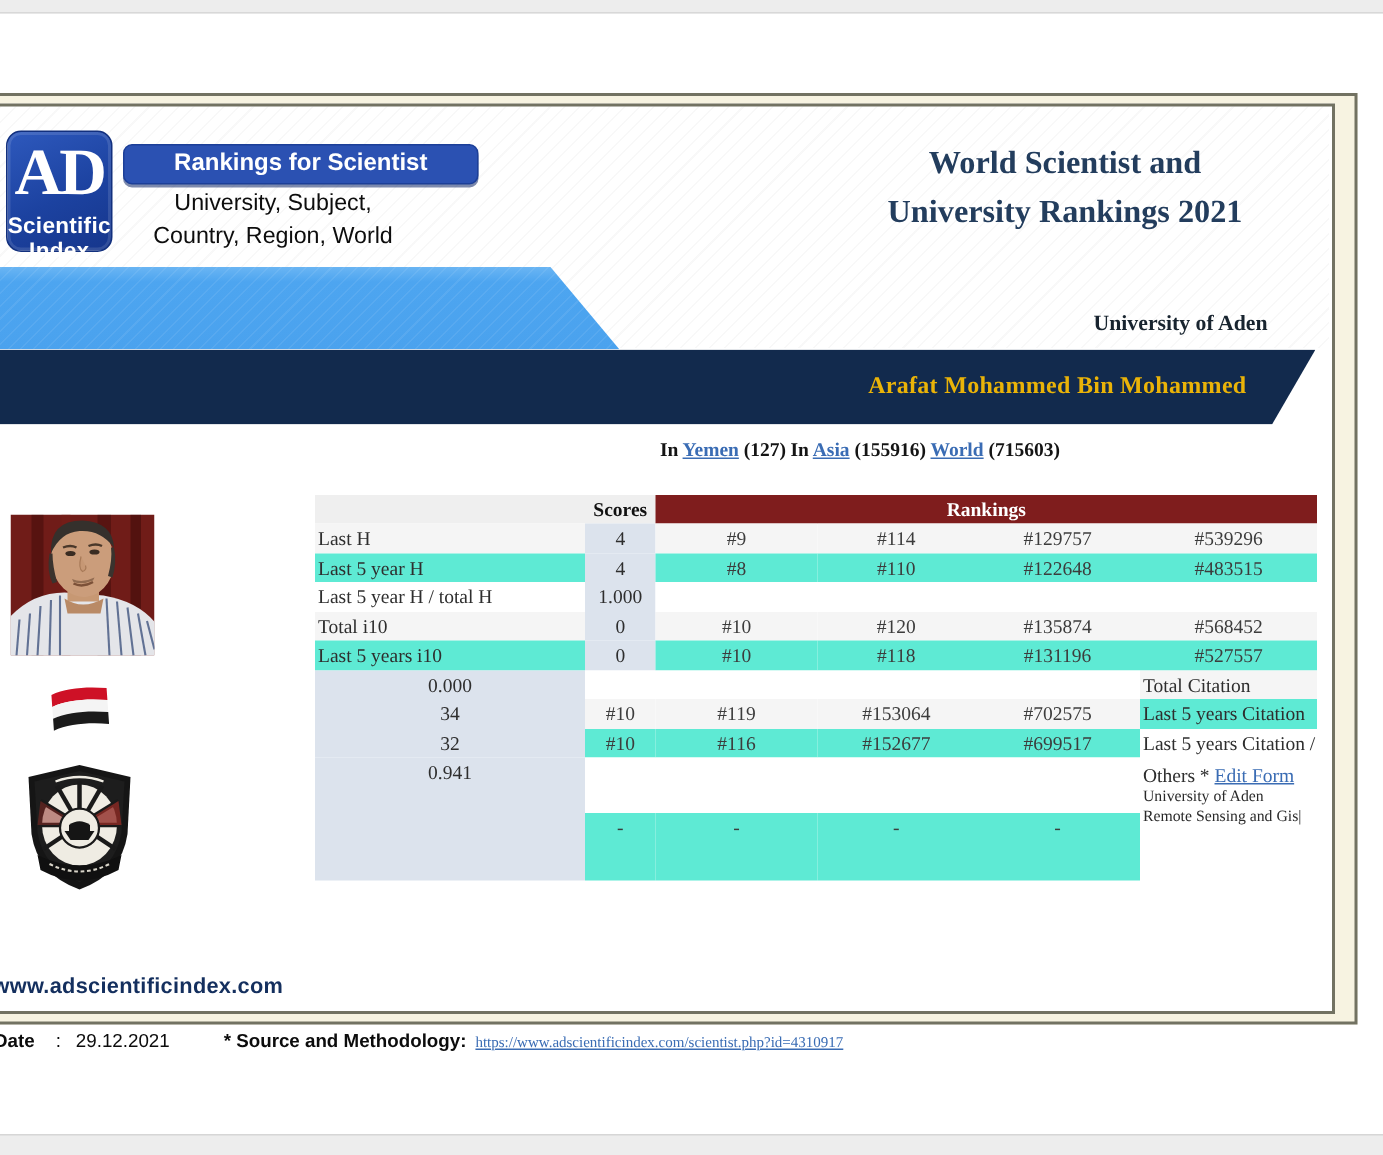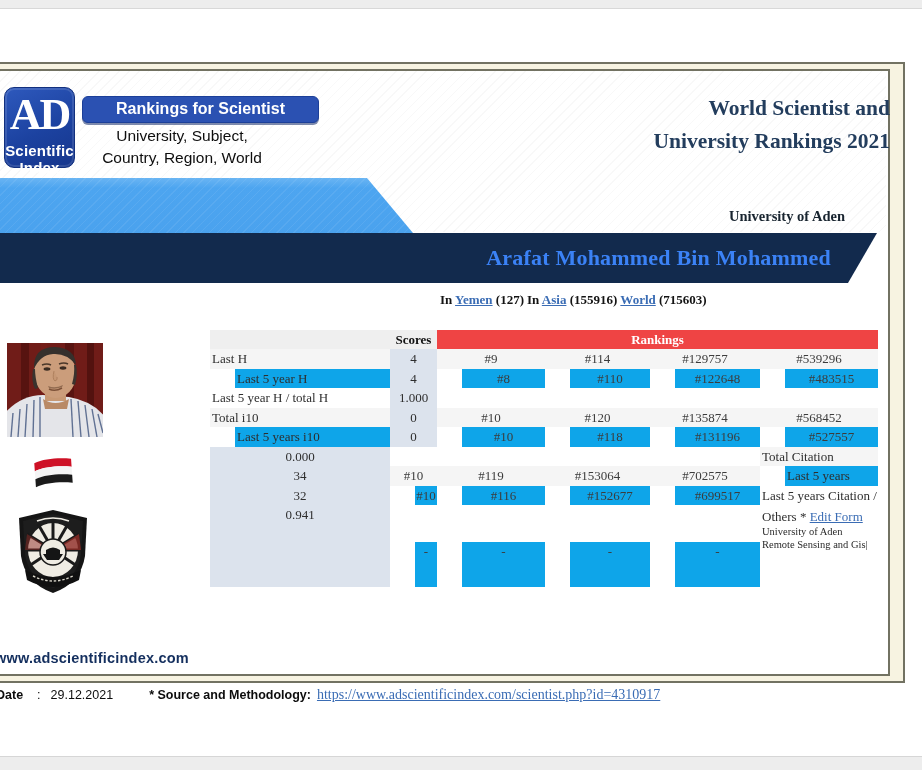--- a/index.html
+++ b/index.html
@@ -26,35 +26,35 @@
   .logo-ad { font-family:"Liberation Serif",serif; font-weight:bold; font-size:44px; line-height:54px; color:#fff; letter-spacing:-2px; }
   .logo-sub { font-family:"Liberation Sans",sans-serif; font-weight:bold; font-size:15px; color:#fff; letter-spacing:0.2px; }
 
   .brand-banner { left:82px; top:96px; width:237px; height:27px; background:#2b51b2;
     border:1px solid #1c3f98; border-radius:6px; box-shadow:0 2px 0 rgba(18,42,105,0.55);
     color:#fff; font-family:"Liberation Sans",sans-serif; font-weight:bold; font-size:16px;
     text-align:center; line-height:24px; }
   .brand-tagline { left:72px; top:125px; width:220px; text-align:center;
     font-family:"Liberation Sans",sans-serif; font-weight:normal; font-size:15.5px; line-height:21.5px; color:#0d0d0d; }
 
-  .main-title { left:530px; top:92px; width:360px; text-align:right;
+  .main-title { left:530px; top:92px; width:360px; text-align:center;
     font-weight:bold; font-size:21.5px; line-height:33px; color:#233d5d; }
 
   
   .blue-banner { left:0; top:178px; width:413px; height:55px;
     background:linear-gradient(#6ab5f3 0%, #4da5f0 18%, #4aa2ee 100%);
     clip-path:polygon(0 0, 367px 0, 413px 55px, 0 55px); }
   .blue-banner::after { content:""; position:absolute; inset:0;
     background:repeating-linear-gradient(135deg, rgba(255,255,255,0.07) 0 1px, transparent 1px 6px); }
   .univ-name { left:560px; top:208px; width:285px; text-align:right;
     font-weight:bold; font-size:14.5px; color:#18242f; }
   .navy-banner { left:0; top:233px; width:877px; height:50px; background:#122a4d;
     clip-path:polygon(0 0, 877px 0, 848px 50px, 0 50px); }
   .navy-banner .name { position:absolute; right:46px; top:0; width:800px; text-align:right;
-    color:#3b82f6; font-weight:bold; font-size:22px; line-height:49px; letter-spacing:0.2px; }
+    color:#eab308; font-weight:bold; font-size:16px; line-height:49px; letter-spacing:0.2px; }
 
   
   .col-headers { left:437px; top:292px; width:441px; display:flex;
     font-weight:bold; font-size:13px; line-height:16px; color:#141414; }
   .ch { }
   .ch1 { width:120px; text-align:center; }
   .ch2 { width:90px; text-align:center; }
   .ch34 { width:231px; text-align:left; }
   .link { color:#3a6cb4; text-decoration:underline; cursor:pointer; }
 
@@ -62,45 +62,45 @@
   .table { left:210px; top:330px; width:668px; display:grid;
     grid-template-columns:180px 47px 108px 105px 110px 118px;
     grid-template-rows:19px repeat(8,19.5px) 37px 45px;
     font-size:13px; color:#2e2e2e; }
   .c { line-height:19.5px; }
   .lab { padding-left:2px; }
   .sc  { text-align:center; background:#dce3ed; }
   .rk  { text-align:center; color:#3c3c3c; }
   .h-label { background:#efefef; }
   .h-score { background:#efefef; font-weight:bold; text-align:center; line-height:19px; color:#111; }
-  .h-rank { grid-column:3/7; background:#ef4444; color:#fff; font-weight:bold;
+  .h-rank { grid-column:3/7; background:#7f1d1d; color:#fff; font-weight:bold;
     text-align:center; line-height:19px; }
   .bgA { background:#f5f5f5; }
-  .bgB { background:#0ea5e9;margin-left:25px; }
+  .bgB { background:#5eead4; }
   .bgW { background:#ffffff; }
   .two { line-height:17.5px; padding-top:1px; }
   .top-align { line-height:19px; }
   .others-line { line-height:19px; padding-top:2px; }
   .sub { font-size:10.5px; line-height:12.5px; color:#2a2a2a; }
 
   
   .photo { left:7px; top:343px; width:96px; height:94px; }
   .flag  { left:33px; top:455px; width:40px; height:37px; }
   .crest { left:13px; top:508px; width:80px; height:90px; }
 
   .site { left:-5px; top:650px; font-family:"Liberation Sans",sans-serif; font-weight:bold;
     font-size:14.5px; color:#142f5e; letter-spacing:0.2px; }
 
   .footer { left:-4px; top:687px; width:760px; font-family:"Liberation Sans",sans-serif;
     font-size:12.5px; color:#0c0c0c; white-space:nowrap; }
   .footer .lbl { font-weight:bold; }
   .footer .sep { margin-left:14px; }
   .footer .val { margin-left:10px; }
   .footer .src { margin-left:36px; font-weight:bold; }
-  .footer .flink { margin-left:6px; font-family:"Liberation Serif",serif; font-size:14px; }
+  .footer .flink { margin-left:6px; font-family:"Liberation Serif",serif; font-size:10px; }
 </style>
 </head>
 <body>
 
 <div id="page">
 
   <div class="abs top-strip"></div>
 
   <div class="abs frame-outer"></div>
   <div class="abs frame-inner"></div>

